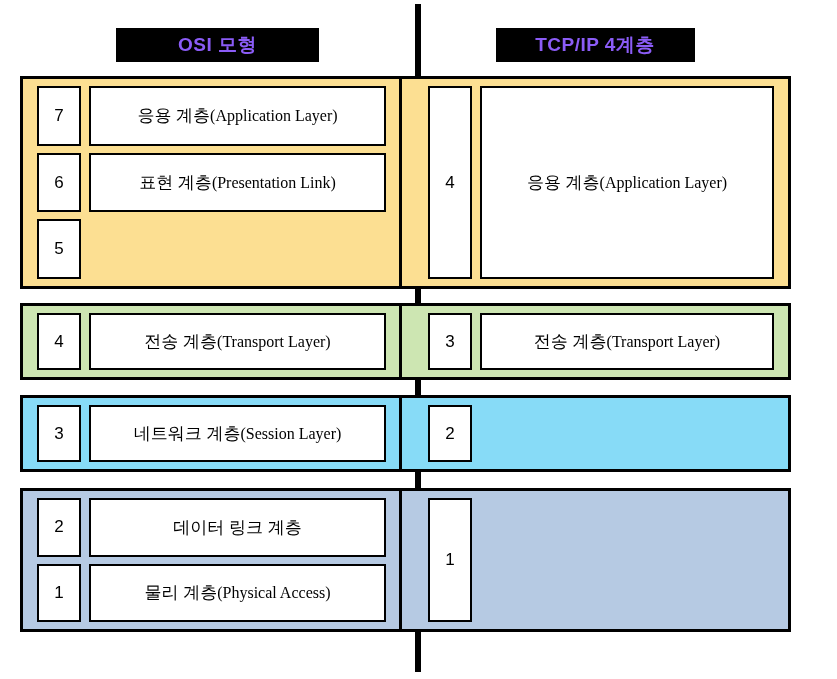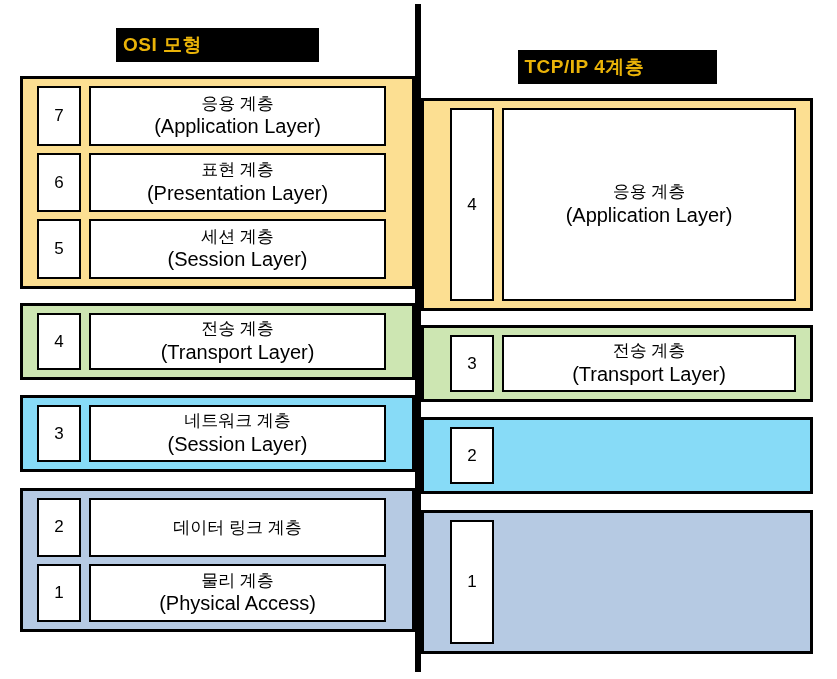--- a/index.html
+++ b/index.html
@@ -26,32 +26,32 @@
   }
   
   .column {
     position: absolute;
     top: 0;
     display: flex;
     flex-direction: column;
     align-items: center;
   }
   .column.left  { left: 20px;  width: 395px; }
-  .column.right { left: 421px; width: 392px; margin-top: 22px; }
+  .column.right { left: 399px; width: 392px; }
 
   .header {
     margin-top: 28px;
     height: 34px;
     line-height: 34px;
     background: #000000;
-    color: #eab308;
+    color: #8b5cf6;
     font-size: 19px;
     font-weight: bold;
+    text-align: center;
     letter-spacing: 0.5px;
-    padding-left: 7px;
   }
   .column.left  .header { width: 203px; }
   .column.right .header { width: 199px; }
 
   .group {
     width: 100%;
     border: 3px solid #000000;
     display: flex;
     flex-direction: column;
     gap: 7px;
@@ -79,28 +79,28 @@
     display: flex;
     align-items: center;
     justify-content: center;
     font-size: 17px;
   }
   .labelbox {
     flex: 1 1 auto;
     border: 2px solid #000000;
     background: #ffffff;
     display: flex;
-    flex-direction: column;
+    flex-direction: row;
     align-items: center;
     justify-content: center;
     text-align: center;
     line-height: 1.25;
   }
   .labelbox .ko { font-size: 17px; }
-  .labelbox .en { font-size: 20px; }
+  .labelbox .en { font-size: 16px; font-family: Liberation Serif, serif; }
 </style>
 </head>
 <body>
 
 <div class="canvas">
 
   <div class="divider"></div>
 
   <div class="column left">
     <div class="header">OSI 모형</div>
@@ -110,29 +110,25 @@
         <div class="numbox">7</div>
         <div class="labelbox">
           <div class="ko">응용 계층</div>
           <div class="en">(Application Layer)</div>
         </div>
       </div>
       <div class="row">
         <div class="numbox">6</div>
         <div class="labelbox">
           <div class="ko">표현 계층</div>
-          <div class="en">(Presentation Layer)</div>
+          <div class="en">(Presentation Link)</div>
         </div>
       </div>
       <div class="row">
         <div class="numbox">5</div>
-        <div class="labelbox">
-          <div class="ko">세션 계층</div>
-          <div class="en">(Session Layer)</div>
-        </div>
       </div>
     </div>
 
     <div class="group h-tra" style="background-color: rgb(205, 230, 178);">
       <div class="row">
         <div class="numbox">4</div>
         <div class="labelbox">
           <div class="ko">전송 계층</div>
           <div class="en">(Transport Layer)</div>
         </div>

